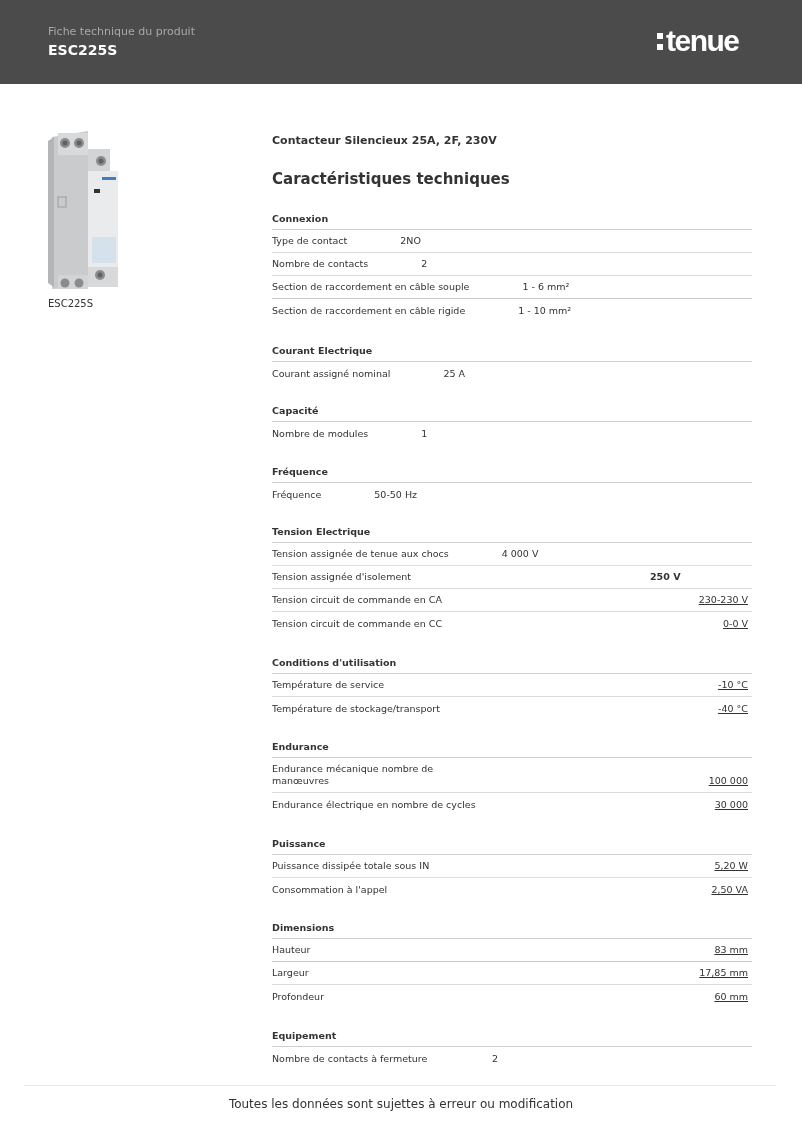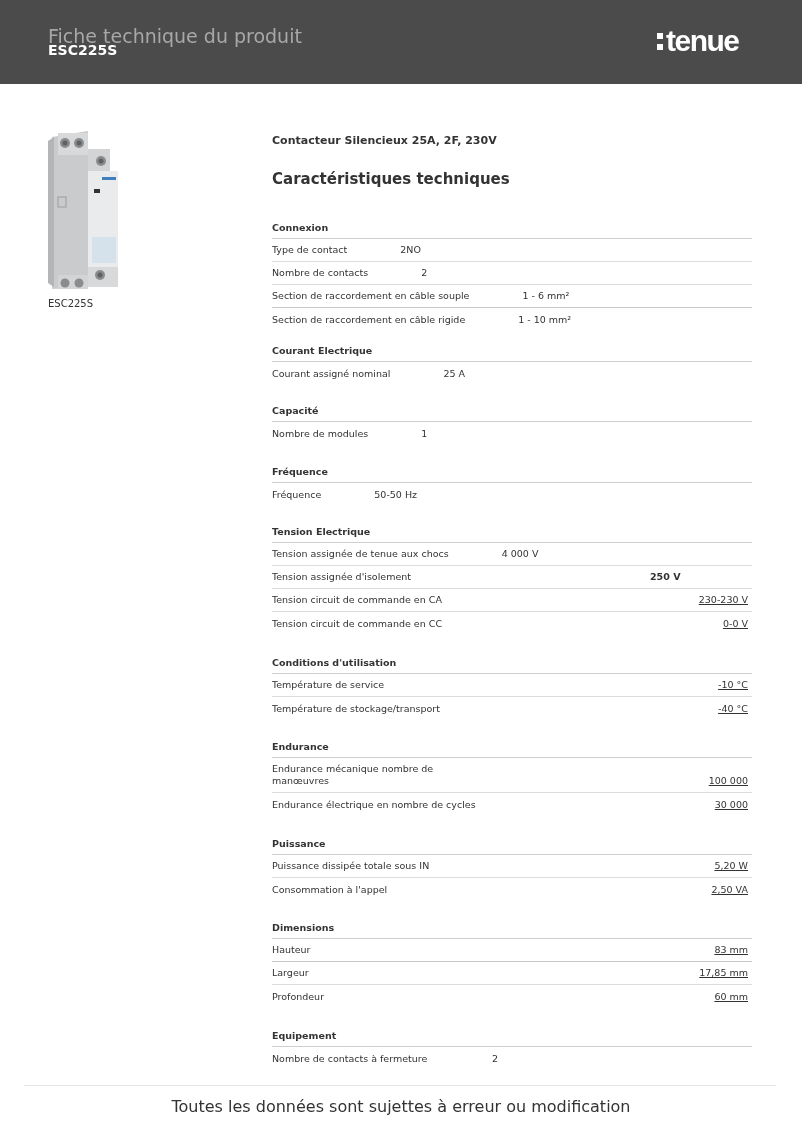--- a/index.html
+++ b/index.html
@@ -5,21 +5,21 @@
     * { box-sizing: border-box; margin: 0; padding: 0; }
     html, body { width: 802px; height: 1134px; background: #ffffff; }
     body { font-family: "DejaVu Sans", sans-serif; color: #333333; position: relative; overflow: hidden; }
 
     .header {
       position: absolute; left: 0; top: 0; width: 802px; height: 84px;
       background: #4b4b4b;
     }
     .header .subtitle {
       position: absolute; left: 48px; top: 25px;
-      font-size: 19px; color: #a8a8a8; font-weight: normal;
+      font-size: 11px; color: #a8a8a8; font-weight: normal;
     }
     .header .title {
       position: absolute; left: 48px; top: 42px;
       font-size: 14px; color: #ffffff; font-weight: bold;
     }
     .logo {
       position: absolute; left: 657px; top: 24px;
       font-family: "Liberation Sans", sans-serif;
       font-size: 30px; font-weight: bold; color: #ffffff; letter-spacing: -1.5px;
       line-height: 34px;
@@ -53,21 +53,21 @@
     }
     .row:last-child { border-bottom: none; }
     .row .label { flex: 0 0 auto; }
     .row .value-inline { margin-left: 9px; }
     .row .value-right { margin-left: auto; text-align: right; text-decoration: underline; }
     .row .value-mid { position: absolute; left: 378px; font-weight: bold; }
     .row .value-far { position: absolute; left: 220px; }
     .row.tall .label { width: 200px; }
 
     .footer-line { position: absolute; left: 24px; top: 1085px; width: 752px; height: 1px; background: #e6e6e6; }
-    .footer-text { position: absolute; left: 0; top: 1097px; width: 802px; text-align: center; font-size: 16px; color: #333; }
+    .footer-text { position: absolute; left: 0; top: 1097px; width: 802px; text-align: center; font-size: 12px; color: #333; }
   </style>
 </head>
 <body>
 
 <div class="header">
   <div class="subtitle">Fiche technique du produit</div>
   <div class="title">ESC225S</div>
   <div class="logo"><span class="colon"></span><span>tenue</span></div>
 </div>
 
@@ -98,21 +98,21 @@
   <rect x="14" y="148" width="30" height="14" fill="#d2d4d6"></rect>
   <circle cx="21" cy="156" r="4.5" fill="#8a8c8e"></circle>
   <circle cx="35" cy="156" r="4.5" fill="#8a8c8e"></circle>
 </svg>
 <div class="product-caption">ESC225S</div>
 
 <div class="content">
   <div class="product-name">Contacteur Silencieux 25A, 2F, 230V</div>
   <div class="tech-title">Caractéristiques techniques</div>
 
-  <div class="section" style="top:210px;margin-top:9px;">
+  <div class="section" style="top:210px;">
     <div class="section-title">Connexion</div>
     <div class="row">
         <span class="label">Type de contact</span>
         <span class="value-inline">2NO</span>
       </div>
     <div class="row">
         <span class="label">Nombre de contacts</span>
         <span class="value-inline">2</span>
       </div>
     <div class="row" style="border-bottom:1.5px solid #c8c8c8;">

